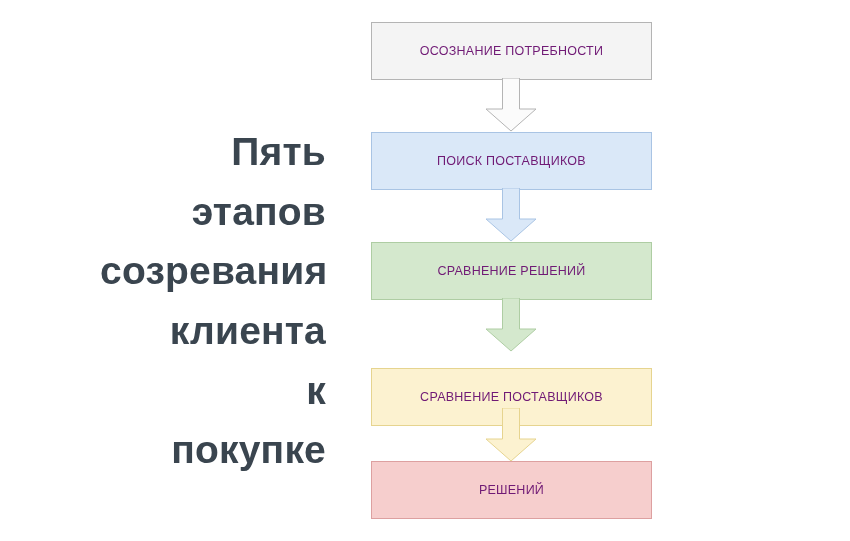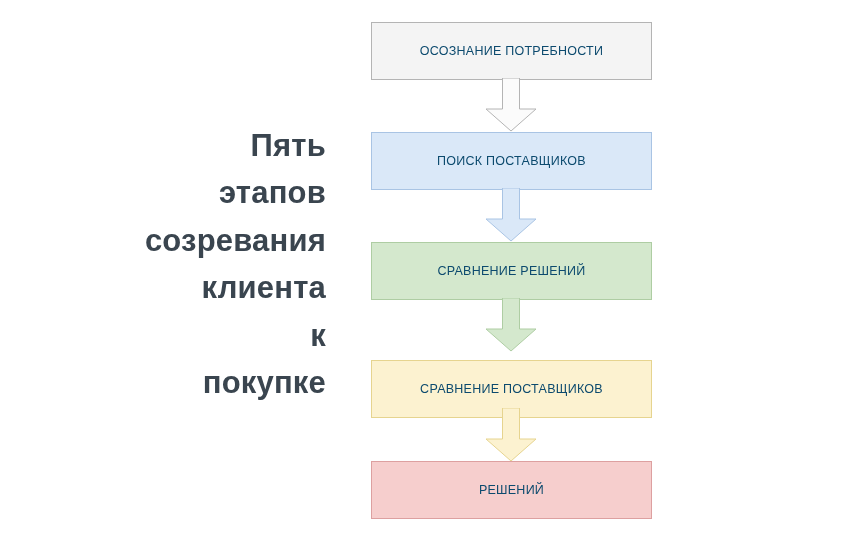--- a/index.html
+++ b/index.html
@@ -21,21 +21,21 @@
   }
 
   
   #title-block {
     position: absolute;
     left: 100px;
     top: 122px;
     width: 226px;
     text-align: right;
     color: #3a454f;
-    font-size: 31px;
+    font-size: 39px;
     font-weight: bold;
     line-height: 1.53;
     letter-spacing: 0.2px;
     white-space: pre-line;
   }
 
   
   #flow {
     position: absolute;
     left: 371px;
@@ -51,30 +51,30 @@
     height: 58px;
     box-sizing: border-box;
     border: 1px solid #b8b8b8;
     display: flex;
     align-items: center;
     justify-content: center;
   }
   .flow-node .node-label {
     font-size: 12.5px;
     font-weight: normal;
-    color: #0c4a6e;
+    color: #701a75;
     letter-spacing: 0.25px;
     text-align: center;
     line-height: 1.2;
   }
 
   .node-0 { top: 0px;   background: #f4f4f4; border-color: #b4b4b4; }
   .node-1 { top: 110px; background: #dae8f8; border-color: #a9c4e4; }
   .node-2 { top: 220px; background: #d4e8cd; border-color: #aecda3; }
-  .node-3 { top: 338px; background: #fcf2d0; border-color: #e6d48f; }
+  .node-3 { top: 346px; background: #fcf2d0; border-color: #e6d48f; }
   .node-4 { top: 439px; background: #f6cecd; border-color: #dda0a0; }
 
   
   .flow-arrow {
     position: absolute;
     width: 52px;
     height: 54px;
     left: 114px;
   }
   .flow-arrow svg { display: block; width: 52px; height: 54px; }

